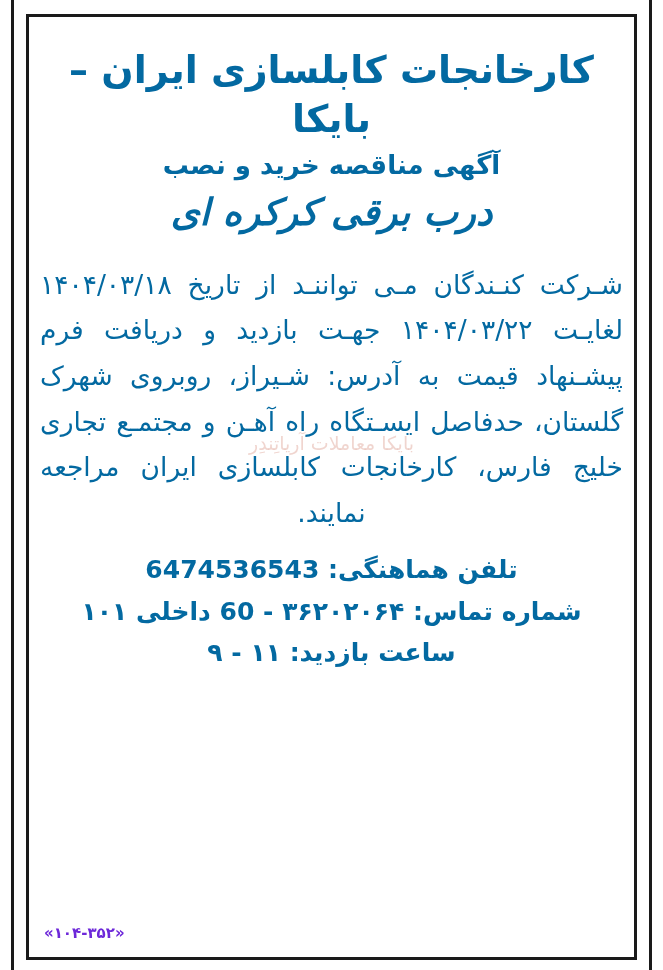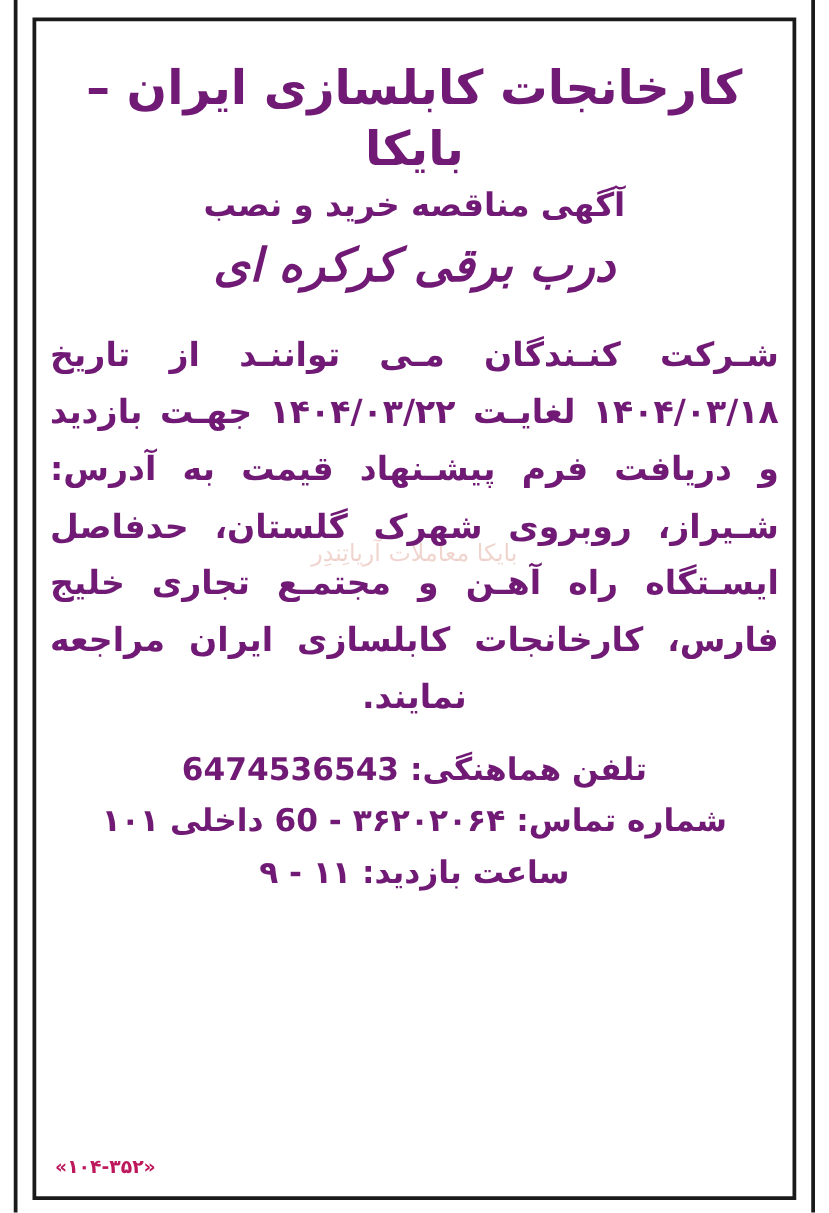--- a/index.html
+++ b/index.html
@@ -43,21 +43,21 @@
   .content {
     position: absolute;
     left: 40px;
     right: 40px;
     top: 30px;
     bottom: 22px;
     display: flex;
     flex-direction: column;
     align-items: stretch;
     text-align: center;
-    color: #701a75;
+    color: #0369a1;
   }
 
   .headline {
     font-family: "DejaVu Sans", "Liberation Sans", sans-serif;
     font-weight: bold;
     font-size: 38px;
     line-height: 1.28;
     letter-spacing: -0.5px;
     margin-top: 16px;
   }
@@ -66,21 +66,21 @@
     display: block;
   }
   .headline .line1 { display: block; }
   .headline .line2 { font-size: 26px; margin-top: 6px; }
   .headline .line3 { font-size: 37px; margin-top: 6px; font-style: italic; }
 
   .body-text {
     font-family: "DejaVu Sans", "Liberation Sans", sans-serif;
     font-size: 26.5px;
     line-height: 1.72;
-    font-weight: bold;
+    font-weight: normal;
     margin-top: 26px;
     text-align: justify;
     text-align-last: center;
     direction: rtl;
   }
   .body-text p {
     margin: 0;
   }
 
   .contact {
@@ -93,21 +93,21 @@
   }
   .contact div { white-space: nowrap; }
 
   .ref-code {
     position: absolute;
     left: 44px;
     bottom: 28px;
     font-family: "DejaVu Sans", "Liberation Sans", sans-serif;
     font-size: 15px;
     font-weight: bold;
-    color: #be185d;
+    color: #6d28d9;
     direction: rtl;
   }
 
   
   .watermark {
     position: absolute;
     left: 0; right: 0;
     top: 430px;
     text-align: center;
     pointer-events: none;

